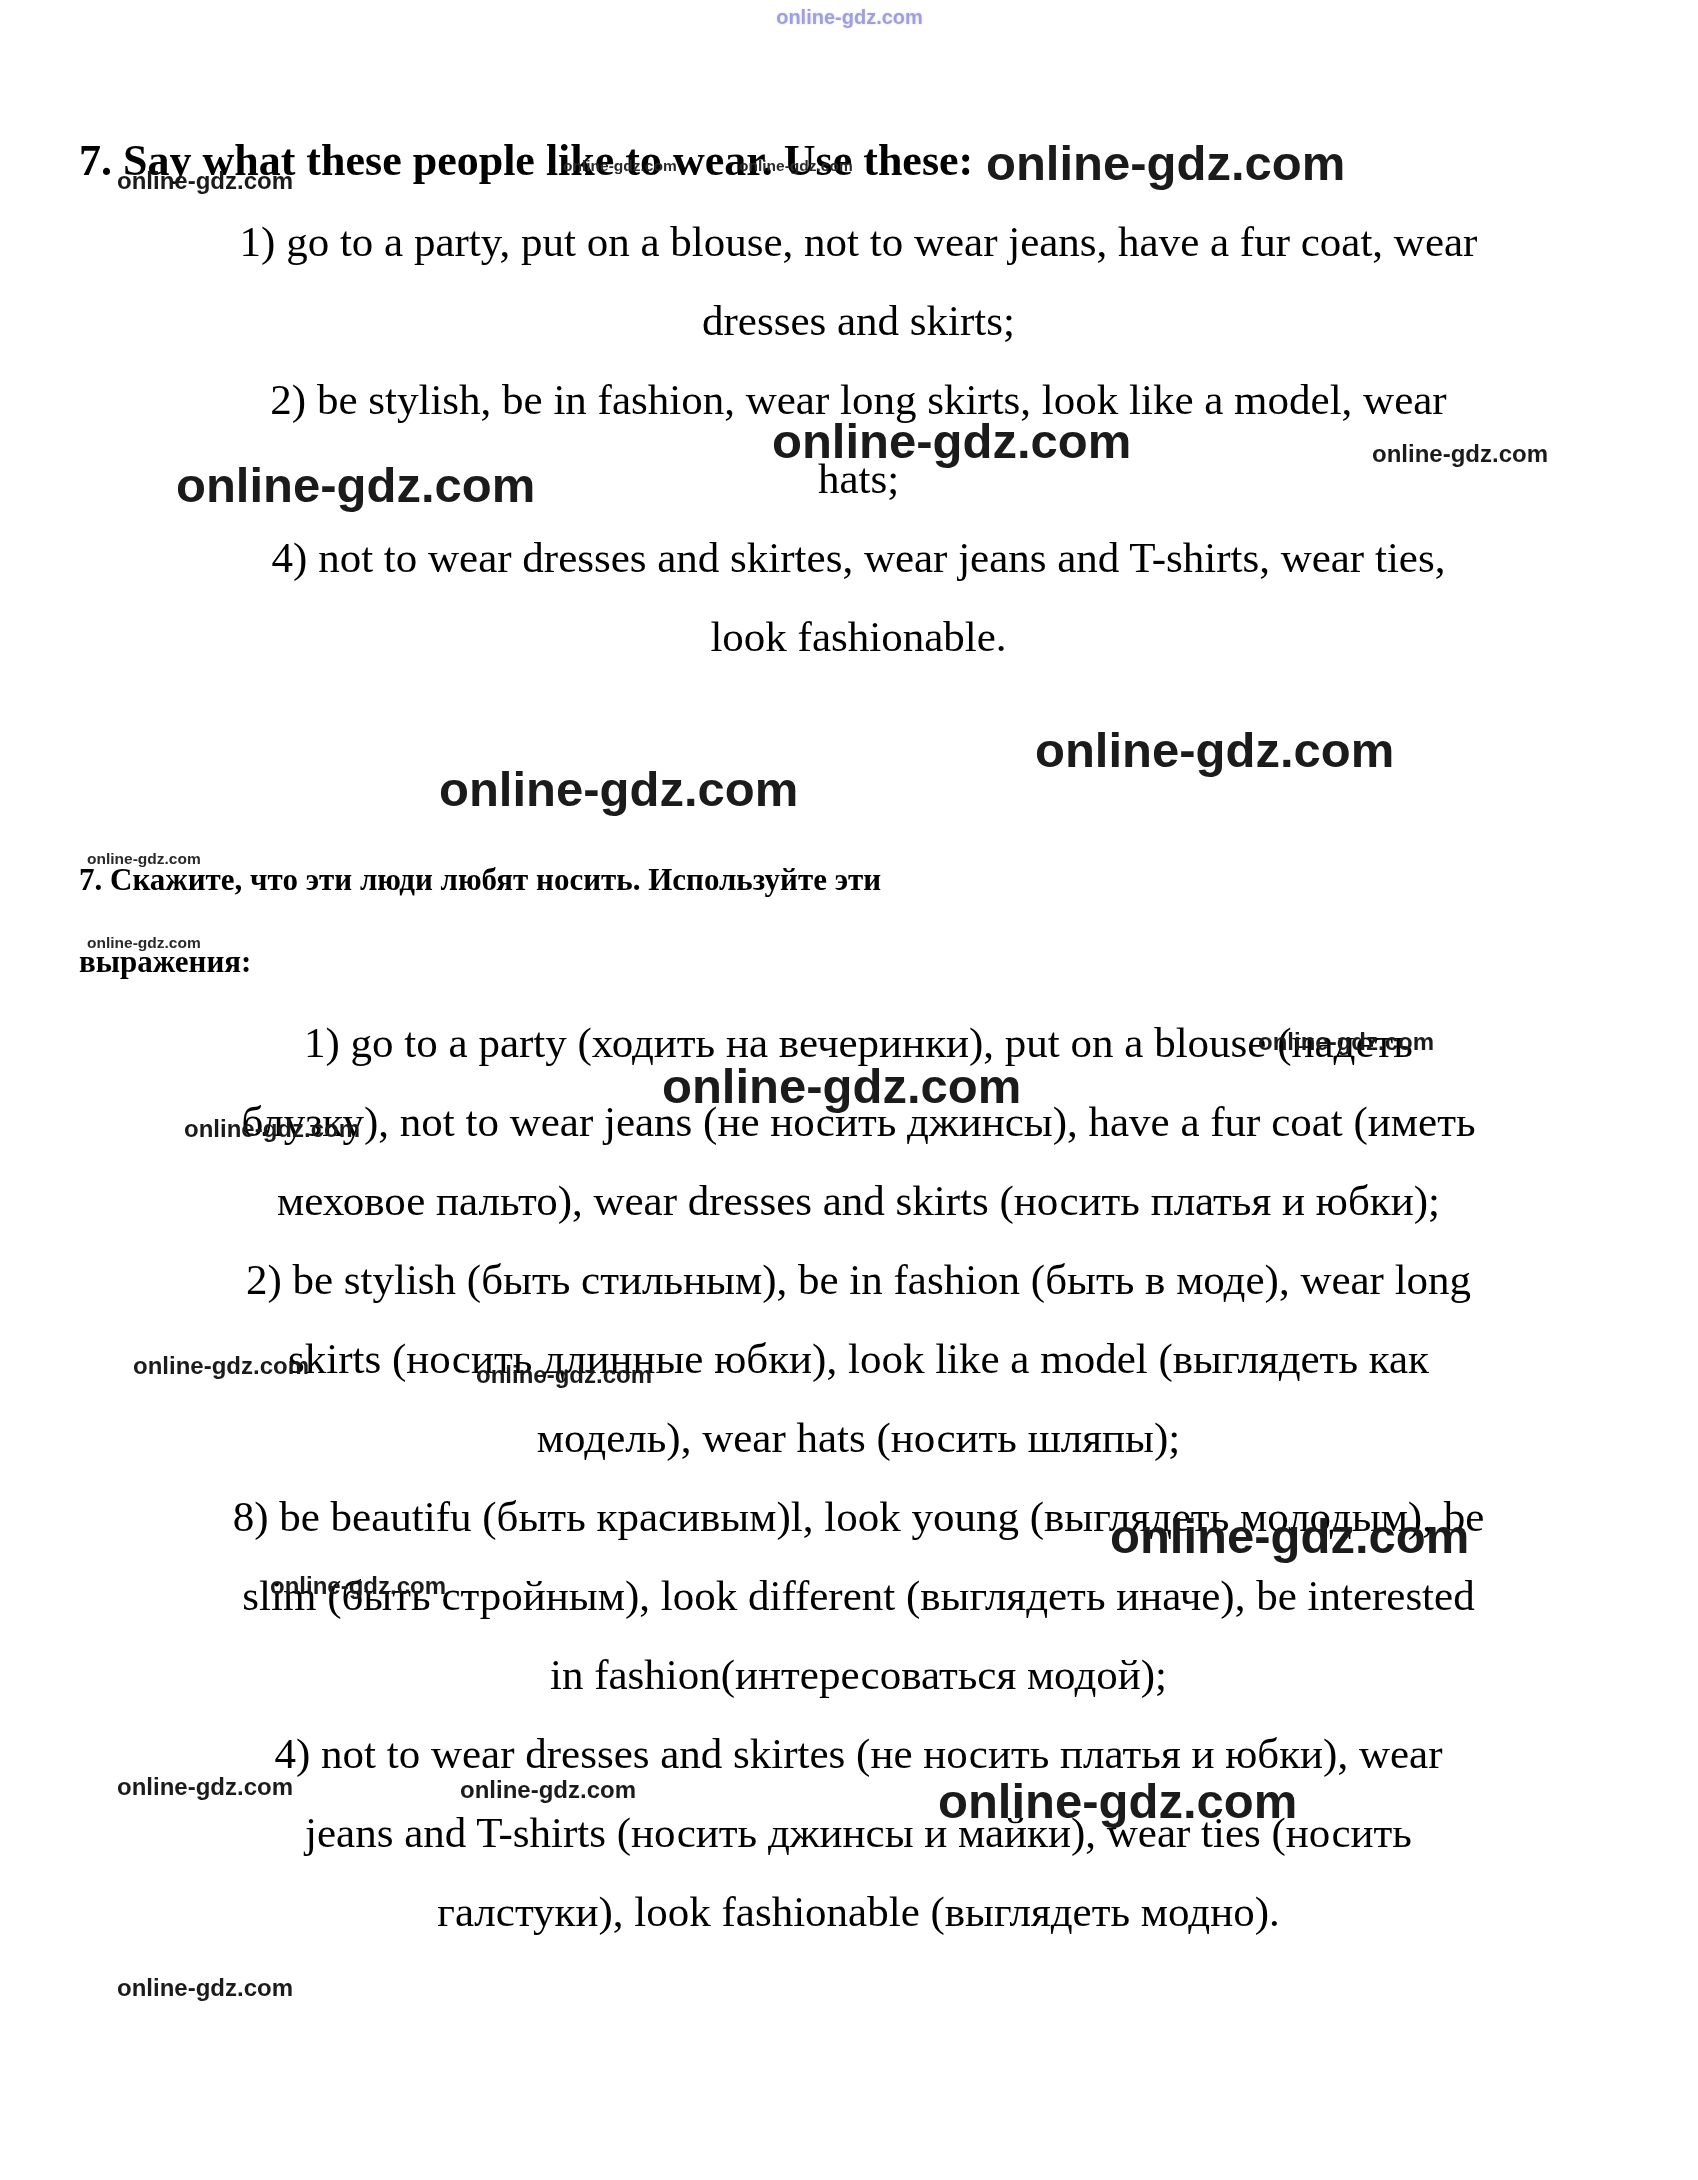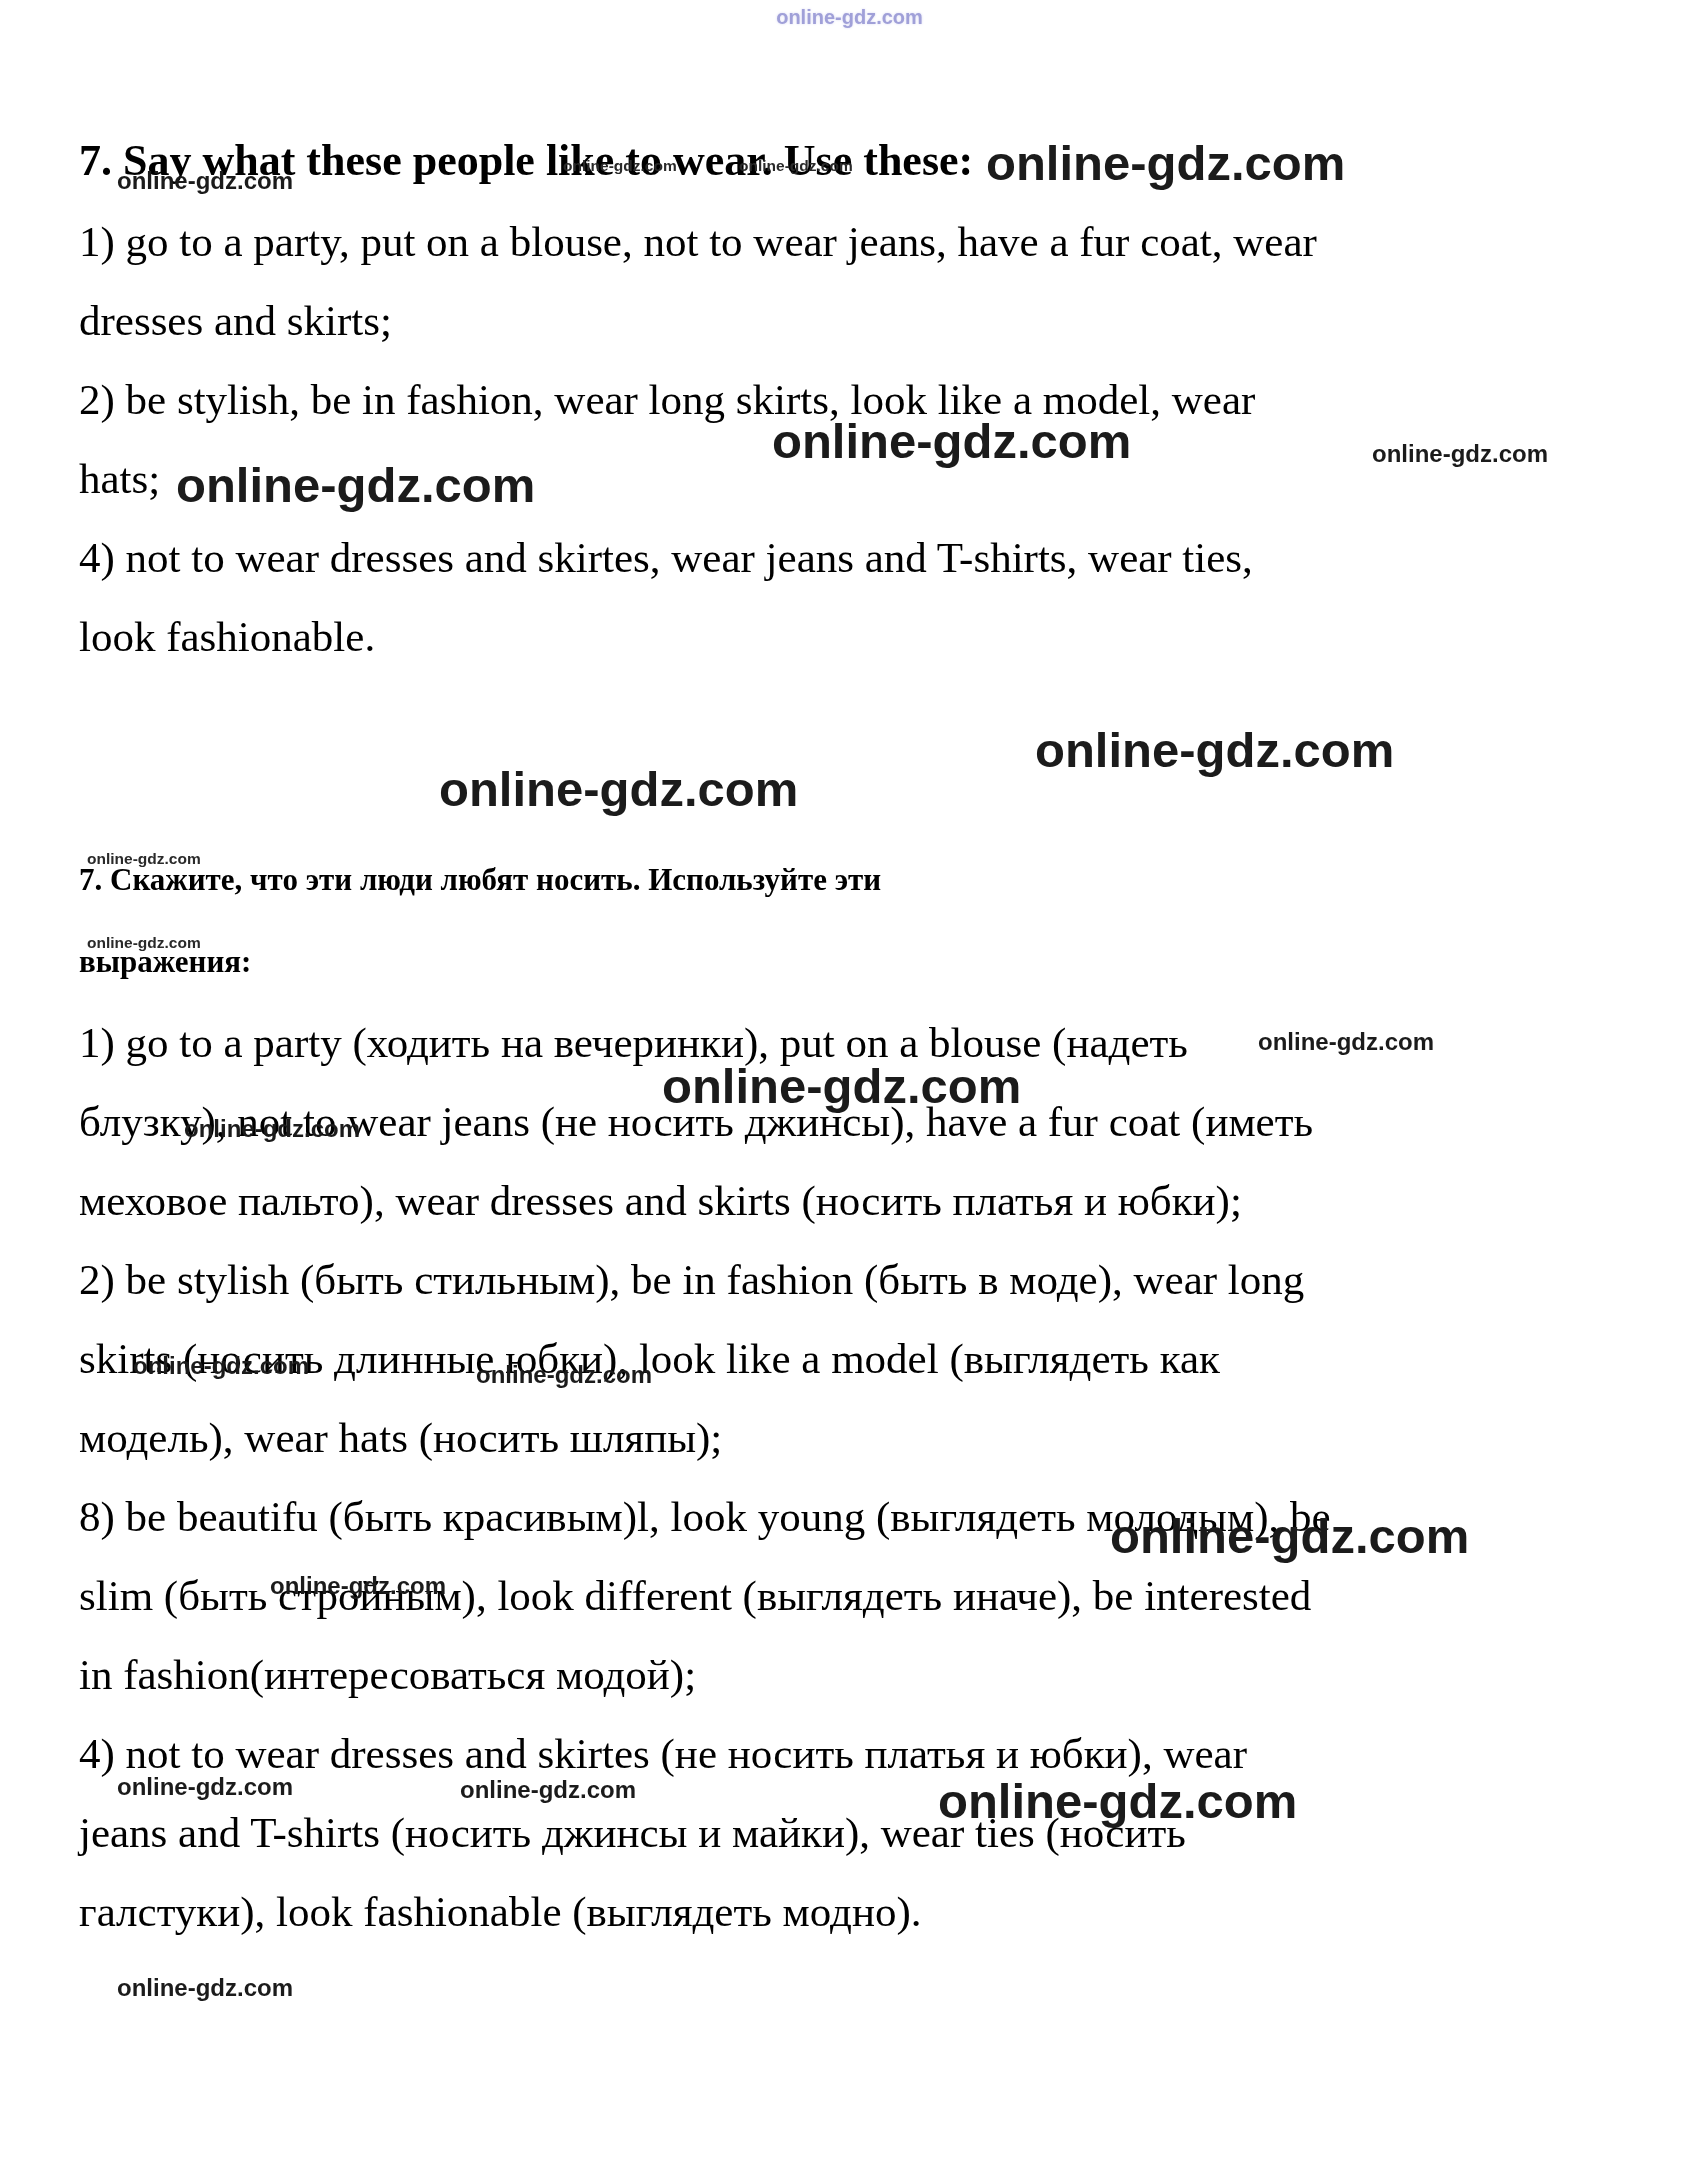--- a/index.html
+++ b/index.html
@@ -37,20 +37,21 @@
     font-size: 31px;
     font-weight: bold;
     line-height: 82px;
     white-space: pre-line;
   }
   .para {
     margin: 0;
     font-size: 43px;
     line-height: 79px;
     white-space: pre-line;
+    text-align: center;
   }
   
   .wm {
     position: absolute;
     font-family: "Liberation Sans", sans-serif;
     color: #1b1b1b;
     white-space: nowrap;
     z-index: 5;
   }
   .wm-big {

